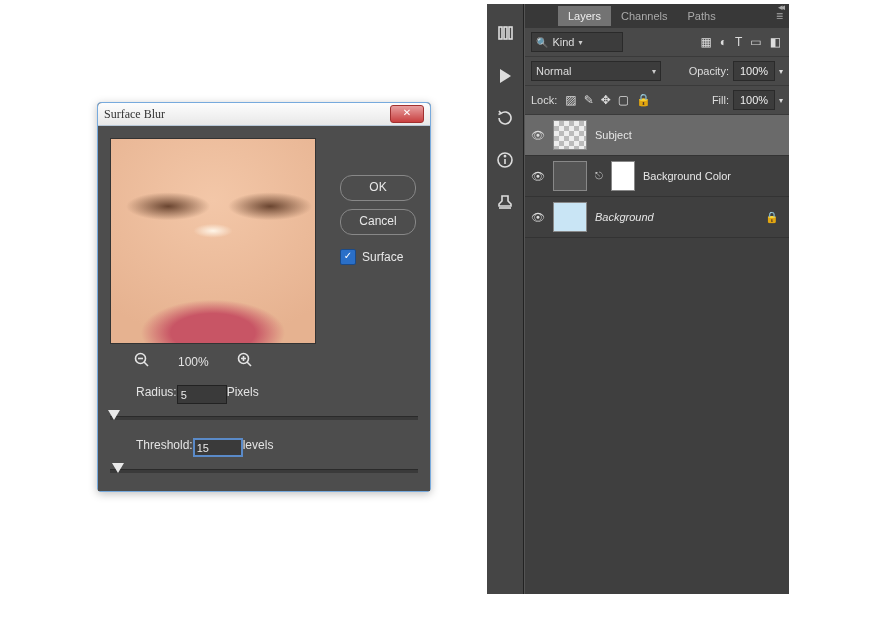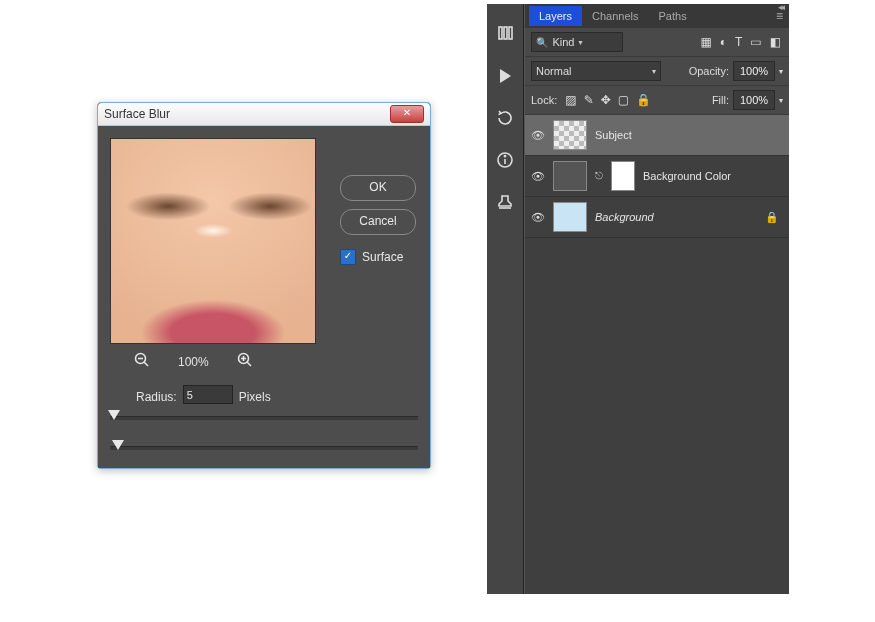--- a/index.html
+++ b/index.html
@@ -26,20 +26,21 @@
   box-shadow: 0 2px 8px rgba(0,0,0,.25);
 }
 .titlebar {
   height: 22px;
   background: linear-gradient(#fdfdfd,#e8e8e8);
   border-bottom: 1px solid #b8c8d8;
   display: flex;
   align-items: center;
   padding: 0 6px;
   border-radius: 4px 4px 0 0;
+  font-family: Liberation Serif, serif;
 }
 .titlebar .title {
   color: #333;
   font-size: 12px;
   flex: 1;
 }
 .close-btn {
   width: 32px;
   height: 16px;
   background: linear-gradient(#e8a0a0,#c84040);
@@ -77,22 +78,21 @@
   gap: 28px;
   margin-left: 24px;
   margin-top: 4px;
   margin-bottom: 14px;
   color: #e4e4e4;
 }
 .zoom-row svg { width:16px; height:16px; }
 
 .param-row {
   display: flex;
-  align-items: flex-end;
-  gap: 6px;
+  align-items: flex-start;
   margin: 6px 0 4px 26px;
   color: #e4e4e4;
 }
 .param-row input {
   width: 42px;
   height: 17px;
   background: #3a3a3a;
   border: 1px solid #222;
   color: #e8e8e8;
   font-size: 11px;
@@ -208,21 +208,21 @@
   height: 24px;
   background: #383838;
   padding-left: 4px;
 }
 .tab {
   padding: 4px 10px;
   color: #aaa;
   font-size: 11px;
   cursor: pointer;
 }
-.tab.active { background:#1d4ed8; color:#eee; }
+.tab.active { background:#737373; color:#eee;margin-left:29px; }
 .tabs .menu { margin-left:auto; margin-right:6px; color:#aaa; cursor:pointer; }
 
 .filter-row, .blend-row, .lock-row {
   display: flex;
   align-items: center;
   height: 28px;
   padding: 0 6px;
   gap: 4px;
   border-bottom: 1px solid #3a3a3a;
   color: #ddd;
@@ -323,20 +323,25 @@
     <div class="param-row">
       <span>Radius:</span>
       <input value="5" style="">
       <span>Pixels</span>
     </div>
     <div class="slider">
       <div class="track"></div>
       <div class="thumb" style="left:-2px"></div>
     </div>
 
+    <div class="param-row">
+      <span>Threshold:</span>
+      <input class="hi" value="15" style="">
+      <span>levels</span>
+    </div>
     <div class="slider" style="margin-bottom:4px;">
       <div class="track"></div>
       <div class="thumb" style="left:2px"></div>
     </div>
 
     <div class="dlg-btns">
       <div class="pill-btn">OK</div>
       <div class="pill-btn">Cancel</div>
       <div class="chk-row">
         <div class="chk">✓</div>

